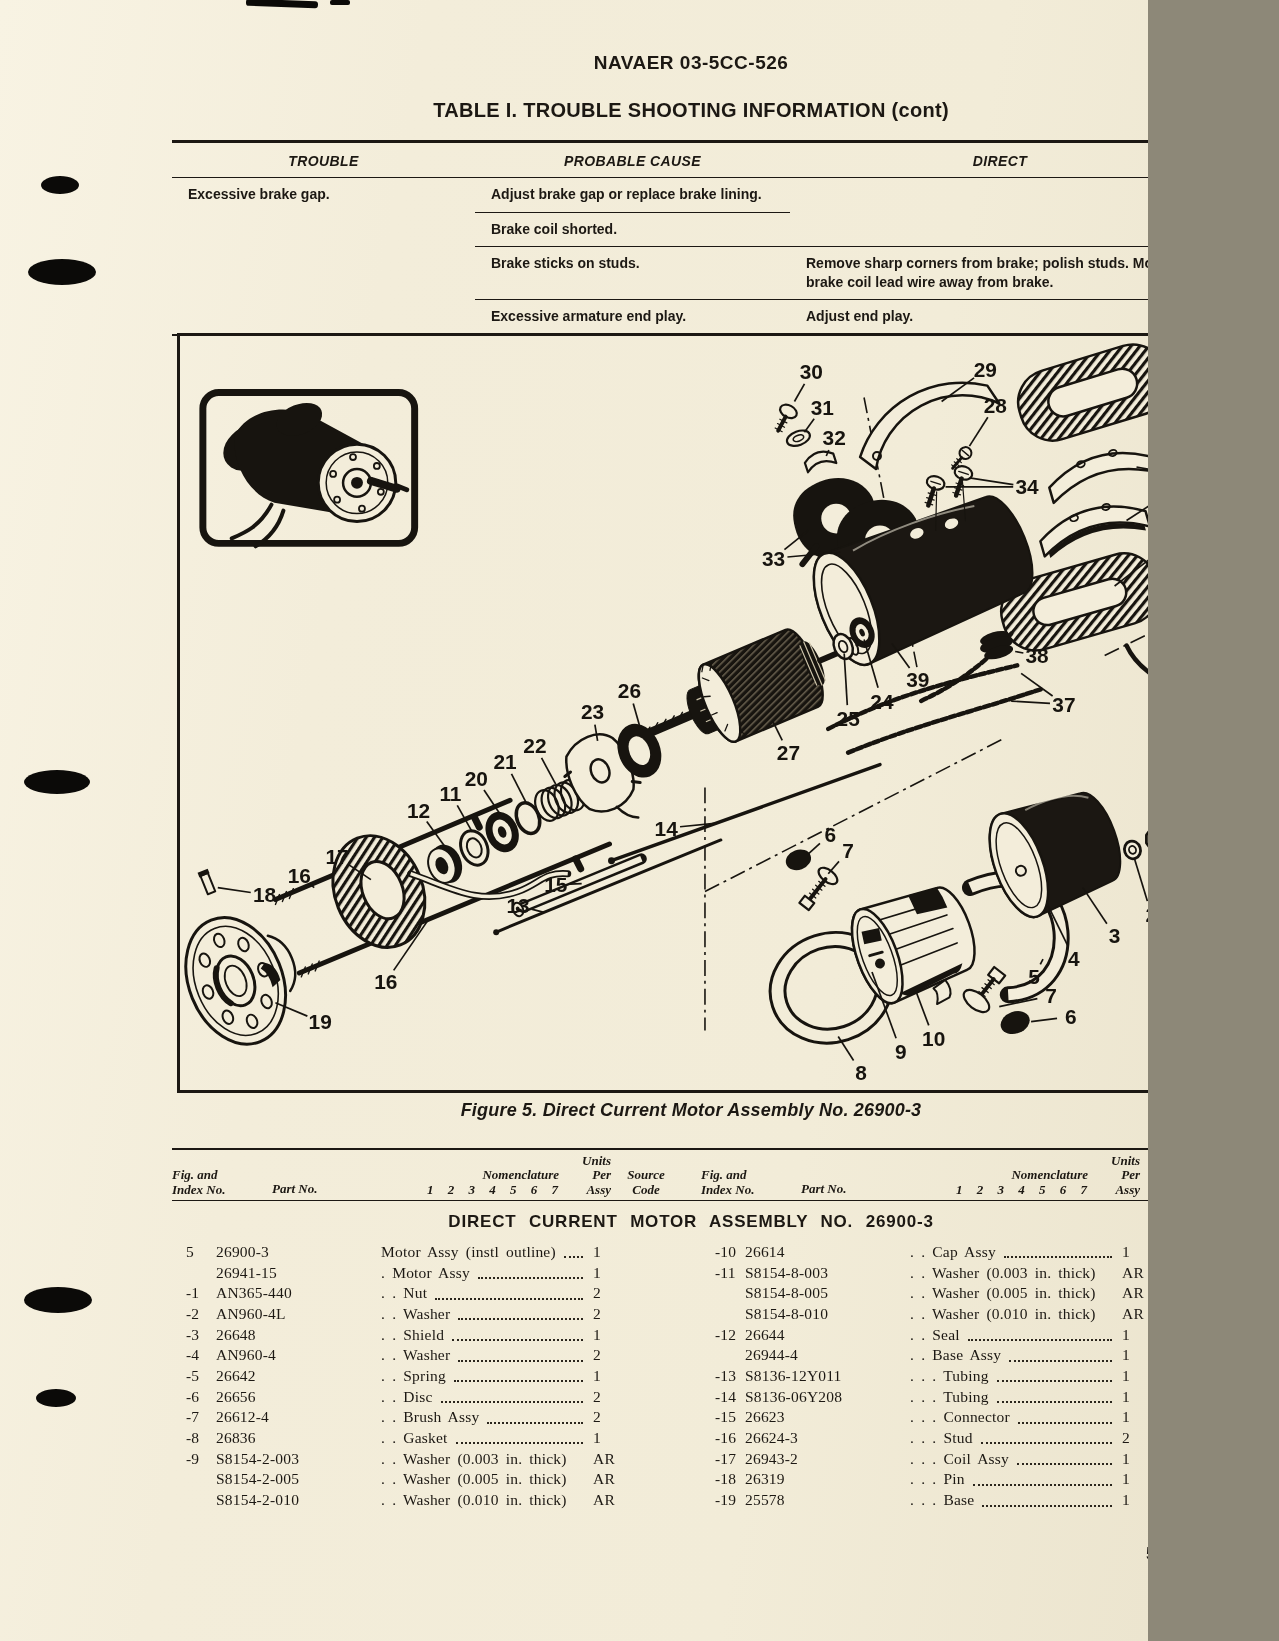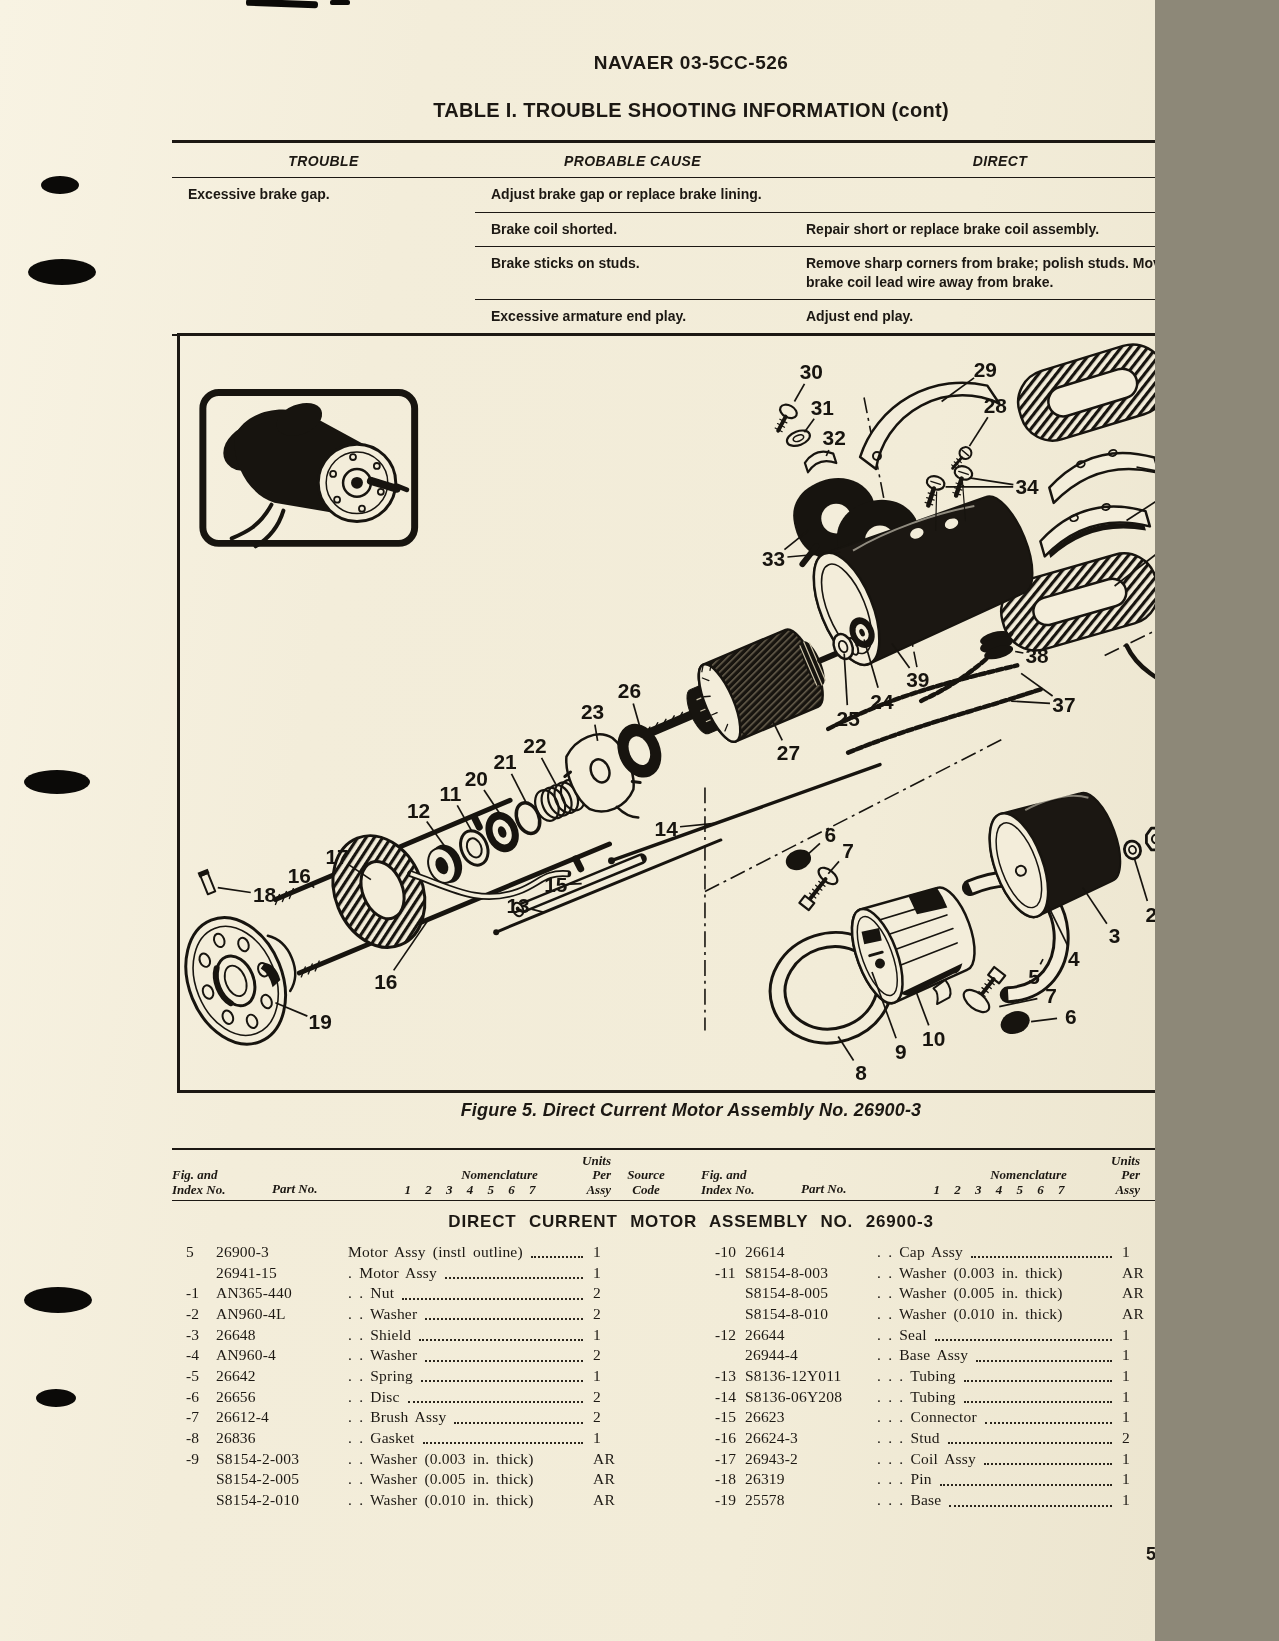--- a/index.html
+++ b/index.html
@@ -1,18 +1,18 @@
 <!DOCTYPE html>
 <html><head>
 <meta charset="utf-8">
 <style>
   html,body{margin:0;padding:0;background:#8d8878;}
   .page{position:relative;width:1148px;height:1641px;overflow:hidden;
     background:linear-gradient(100deg,#f8f3e3 0%,#f3edda 30%,#f2ecd8 70%,#ece5cf 100%);
-    color:#1c1813;font-family:"Liberation Sans",sans-serif;padding-left:7px;}
+    color:#1c1813;font-family:"Liberation Sans",sans-serif;}
   .abs{position:absolute;}
   
   .doc-number{left:172px;top:52px;width:1038px;text-align:center;font-size:19px;font-weight:700;letter-spacing:.5px;}
   .table-title{left:172px;top:99px;width:1038px;text-align:center;font-size:20px;font-weight:700;letter-spacing:.3px;}
   
   .ttable{left:172px;top:140px;width:1038px;border-top:3px solid #1c1813;border-bottom:2.5px solid #1c1813;}
   .trow{display:grid;grid-template-columns:303px 315px 420px;}
   .trow.head{border-bottom:1.6px solid #1c1813;font-style:italic;}
   .tcell{padding:7px 16px 8px;font-size:14px;font-weight:700;line-height:1.32;}
   .trow.head .tcell{text-align:center;padding:9px 8px 7px;letter-spacing:.4px;}
@@ -29,33 +29,33 @@
   .co{font:700 21px "Liberation Sans",sans-serif;fill:#17140f;}
   .ldr{stroke:#17140f;stroke-width:1.7;}
   
   .parts{left:172px;top:1148px;width:1038px;}
   .rule-heavy{border-top:2.5px solid #1c1813;}
   .rule-thin{border-top:1.5px solid #1c1813;}
   .pheader{display:flex;gap:20px;padding:4px 0 3px;}
   .ph{width:509px;display:flex;align-items:flex-end;font:700 italic 13px/1.1 "Liberation Serif",serif;font-style:italic;}
   .ph-fig{width:100px;}
   .ph-part{width:110px;padding-bottom:1px;}
-  .ph-nom{flex:1;text-align:center;}
+  .ph-nom{flex:1;text-align:right;}
   .ph-nom .nomword{padding-left:58px;}
   .ph-nom .levels{word-spacing:9px;letter-spacing:1px;}
   .ph-units{width:52px;text-align:right;}
   .ph-src{width:70px;text-align:center;}
   .ml{white-space:pre-line;}
   .ptitle{text-align:center;font-size:17px;font-weight:700;letter-spacing:.8px;word-spacing:7px;padding:11px 0 10px;}
   .pcols{display:flex;gap:20px;}
   .pcol{width:509px;}
   .prow{display:flex;align-items:baseline;height:20.7px;font:15.5px/1.25 "Liberation Serif",serif;letter-spacing:.2px;}
   .pi{width:44px;padding-left:14px;box-sizing:border-box;}
   .pp{width:132px;}
-  .pn{flex:1;display:flex;align-items:flex-end;white-space:pre;word-spacing:3px;min-width:0;}
+  .pn{flex:1;display:flex;align-items:flex-end;white-space:pre;word-spacing:3px;min-width:0;margin-left:33px;}
   .lead{flex:1;border-bottom:2px dotted #2a251c;margin:0 8px 3px 8px;min-width:8px;align-self:flex-end;}
   .pq{width:40px;padding-left:2px;}
   .pc{width:48px;}
   .page-number{left:1146px;top:1544px;font-size:18px;font-weight:700;}
   
   .hole{position:absolute;background:#0b0a08;border-radius:50%;}
   .mark{position:absolute;background:#0b0a08;}
 </style>
 </head>
 <body>
@@ -80,21 +80,20 @@
       <div class="tcell c3">DIRECT</div>
     </div>
     <div id="trouble-rows">
         <div class="trow r0">
           <div class="tcell c2">Excessive brake gap.</div>
           <div class="tcell c3">Adjust brake gap or replace brake lining.</div>
         </div>
         <div class="trow">
           <div class="tcell c1"></div>
           <div class="tcell c2">Brake coil shorted.</div>
-          <div class="tcell c3">Repair short or replace brake coil assembly.</div>
         </div>
         <div class="trow">
           <div class="tcell c1"></div>
           <div class="tcell c2">Brake sticks on studs.</div>
           <div class="tcell c3">Remove sharp corners from brake; polish studs.  Move brake coil lead wire away from brake.</div>
         </div>
         <div class="trow">
           <div class="tcell c1"></div>
           <div class="tcell c2">Excessive armature end play.</div>
           <div class="tcell c3">Adjust end play.</div>

